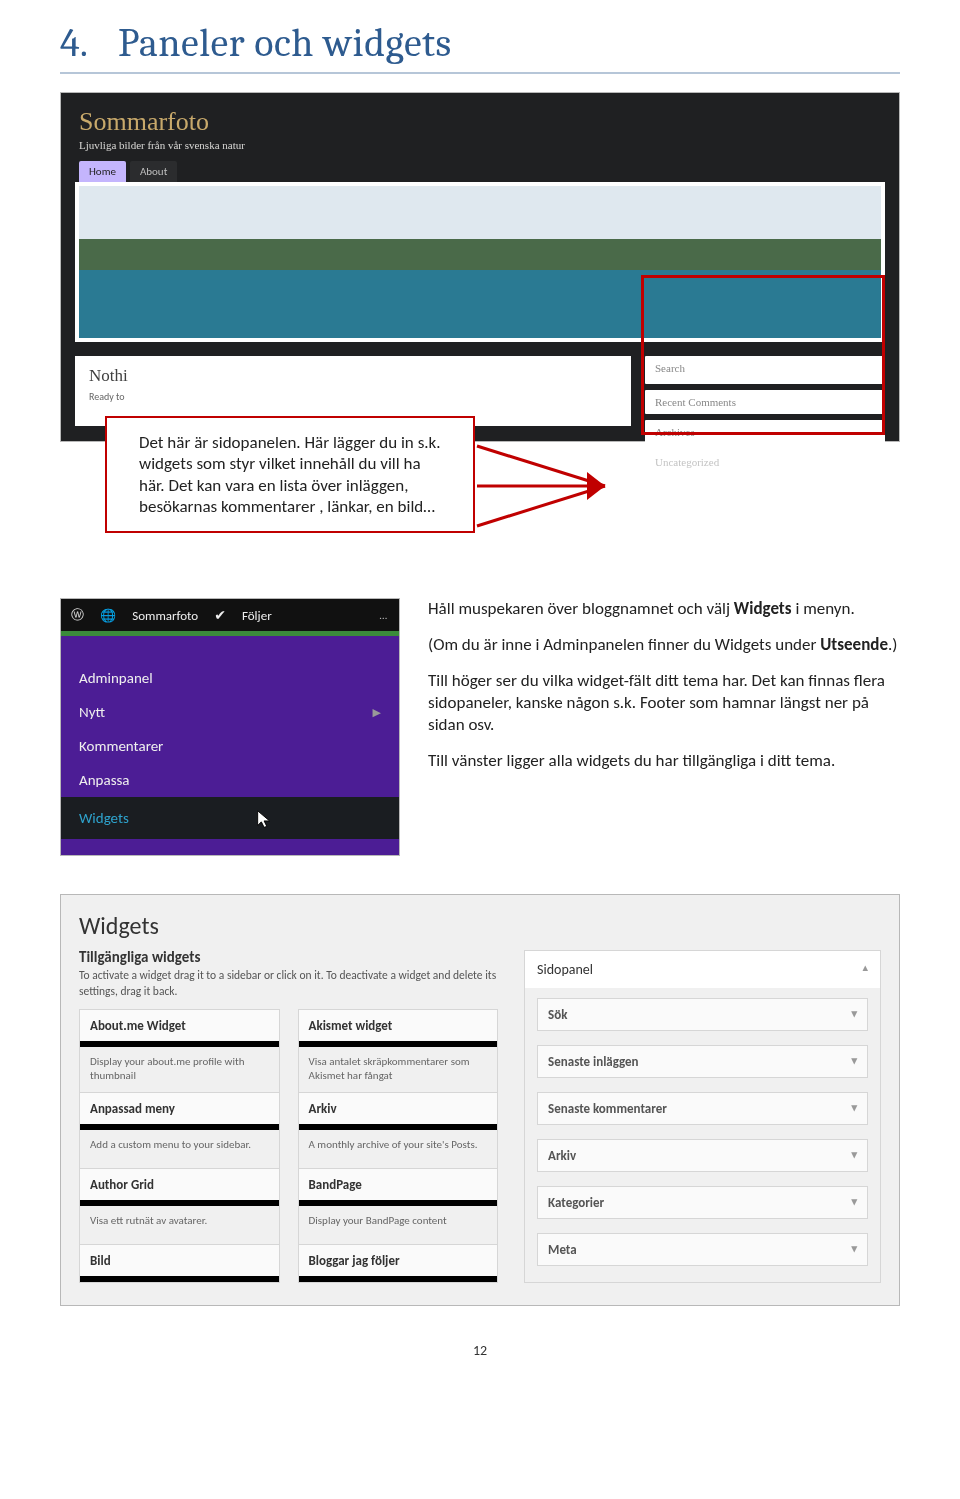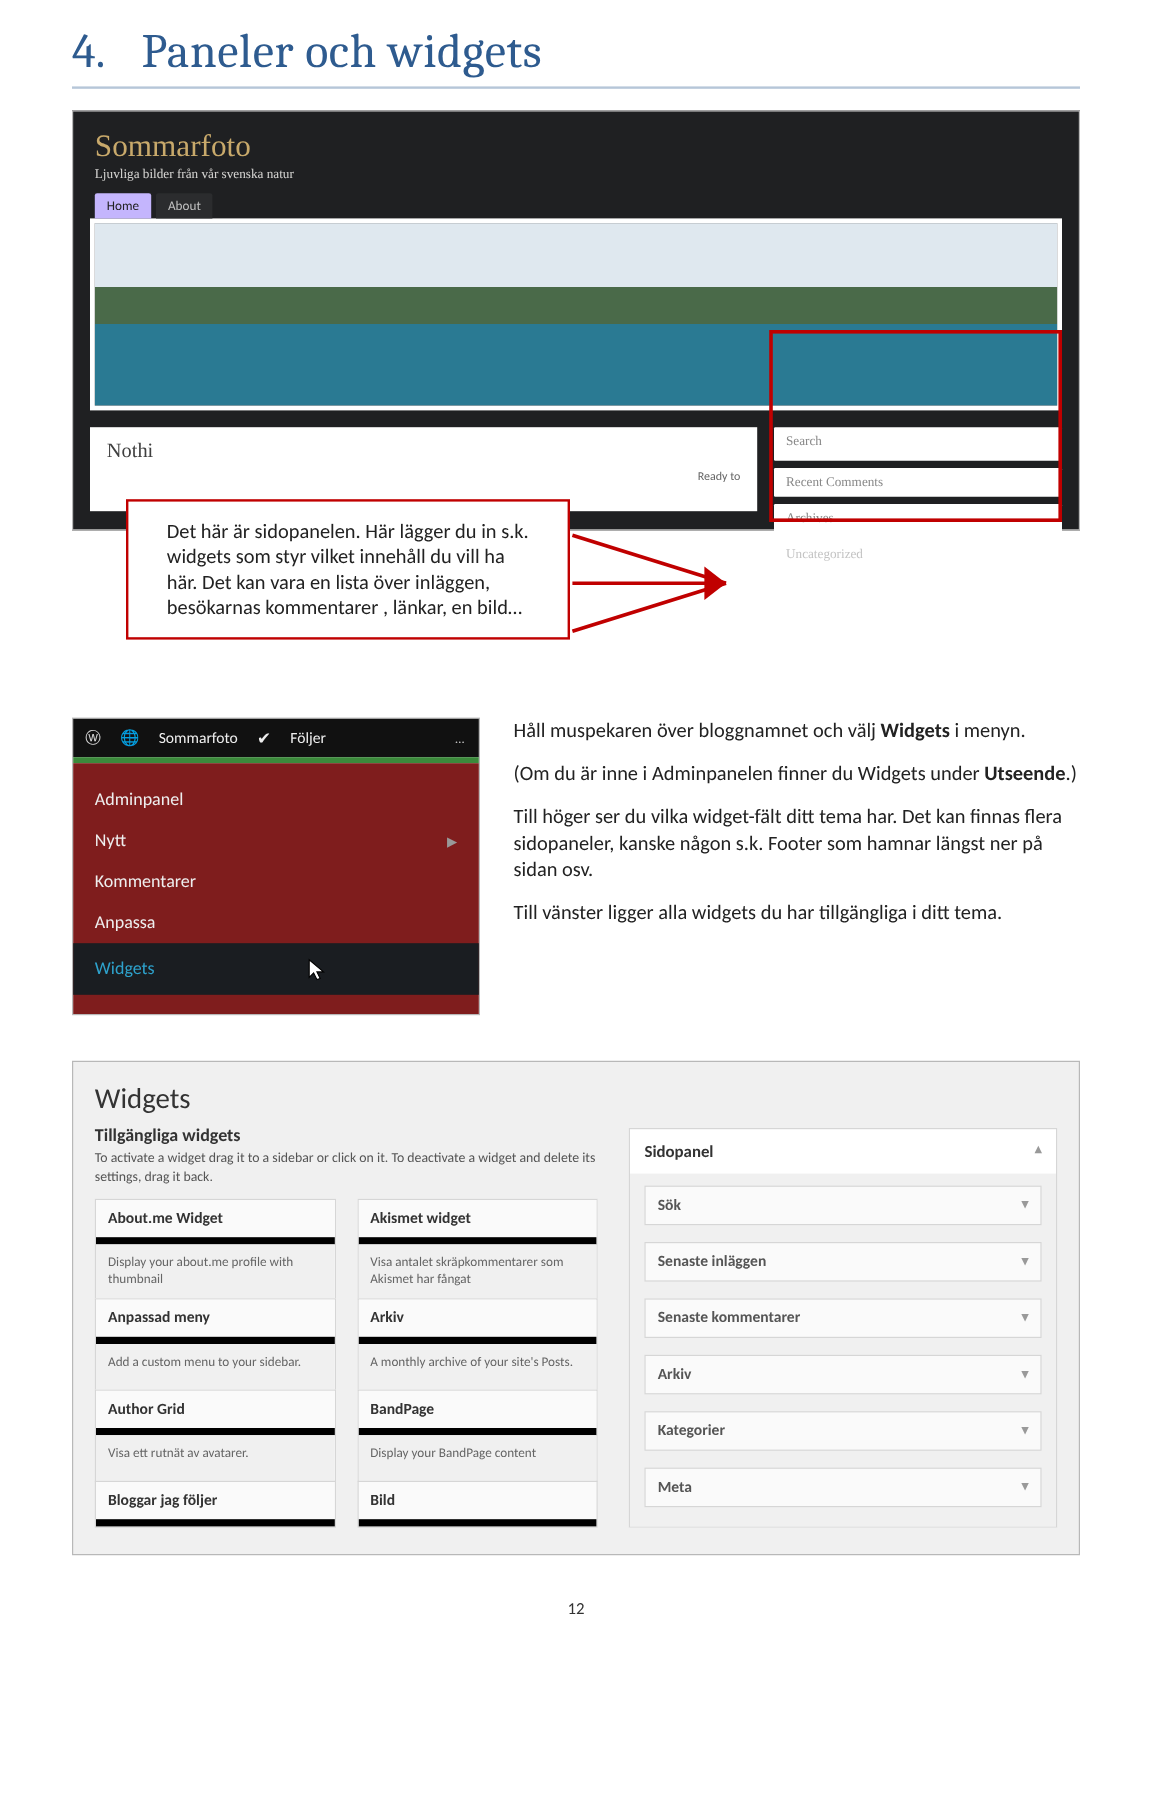--- a/index.html
+++ b/index.html
@@ -31,21 +31,21 @@
   .nav-tab.inactive { background: #2b2c2e; color: #bfbfbf; }
   .hero {
     margin: 0 14px;
     height: 160px;
     border: 4px solid #fff;
     background: linear-gradient(#dfe8ef 0 35%, #4a6a49 35% 55%, #2a7a93 55% 100%);
   }
   .below { display: flex; gap: 14px; margin: 14px 14px 0; }
   .main-col { flex: 1; background: #fff; height: 70px; padding: 10px 14px; }
   .main-col .lbl { color: #404040; font-size: 17px; font-family: Georgia, serif; margin-bottom: 4px; }
-  .main-col .sub { color: #666; font-size: 10px; text-align: right; }
+  .main-col .sub { color: #666; font-size: 10px; }
   .side-col { width: 240px; display: flex; flex-direction: column; gap: 6px; }
   .side-item { background: #fff; min-height: 24px; padding: 6px 10px; color: #888; font-size: 11px; font-family: Georgia, serif; border-radius: 1px; }
 
   
   .callout-wrap { position: absolute; left: 44px; bottom: -92px; width: 370px; }
   .callout {
     background: #fff; border: 2.5px solid #c00000; padding: 14px 32px; font-size: 17px; line-height: 1.25;
   }
   .arrow-svg { position: absolute; right: -170px; top: 10px; }
   .side-highlight { position: absolute; right: 14px; bottom: 6px; width: 244px; height: 160px; border: 3px solid #c00000; pointer-events: none; }
@@ -53,21 +53,21 @@
   .spacer120 { height: 120px; }
 
   
   .row2 { display: flex; gap: 28px; align-items: flex-start; margin-top: 8px; }
   .admin-shot { border: 1px solid #b8b8b8; width: 340px; background: #fff; }
   .admin-topbar { background: #111; color: #eee; display: flex; align-items: center; height: 32px; padding: 0 10px; gap: 16px; font-size: 13px; }
   .admin-topbar .ic { font-size: 13px; opacity: 0.9; }
   .admin-topbar .check { color: #eee; font-size: 14px; }
   .admin-dots { color: #bbb; font-size: 11px; margin-right: 2px; }
   .greenbar { height: 5px; background: #3b8a3b; }
-  .menu { background: #7f1d1d; color: #eee; padding: 14px 0 16px; }
+  .menu { background: #4c1d95; color: #eee; padding: 25px 0 16px; }
   .menu-item { padding: 8px 18px; font-size: 15px; color: #eee; display: flex; align-items: center; justify-content: space-between; }
   .menu-item.widgets { color: #2ea2cc; background: #1a1d21; }
   .cursor { position: relative; left: -105px; top: 4px; }
   .cursor svg { width: 22px; height: 22px; }
   .para { flex: 1; font-size: 17px; line-height: 1.3; }
   .para p { margin: 0 0 14px; }
   .para .b { font-weight: bold; }
 
   
   .shot3 {
@@ -77,21 +77,21 @@
   .wcols { display: flex; gap: 26px; }
   .wleft { width: 54%; }
   .wright { width: 46%; padding-top: 2px; }
   .wsub { font-weight: bold; font-size: 15px; color: #333; margin-bottom: 2px; }
   .whelp { font-size: 11.5px; color: #555; margin-bottom: 10px; line-height: 1.35; max-width: 470px; }
   .wgrid { display: grid; grid-template-columns: 1fr 1fr; gap: 0 18px; }
   .wid-card { border: 1px solid #d6d6d6; background: #fff; margin-bottom: -1px; }
   .wid-head { font-weight: bold; font-size: 13px; color: #333; padding: 8px 10px; border-bottom: 6px solid #000000; background: #fafafa; }
   .wid-desc { font-size: 11px; color: #666; padding: 8px 10px; min-height: 38px; background: #f0f0f0; line-height: 1.3; }
   .side-panel { border: 1px solid #d6d6d6; background: #fff; }
-  .side-head { font-weight: bold; font-size: 14px; padding: 10px 12px; display: flex; justify-content: space-between; color: #333; }
+  .side-head { font-weight: normal; font-size: 14px; padding: 10px 12px; display: flex; justify-content: space-between; color: #333; }
   .side-body { background: #f0f0f0; padding: 10px 12px 2px 12px; }
   .side-row { background: #fafafa; border: 1px solid #d6d6d6; padding: 8px 10px; font-size: 13px; font-weight: bold; color: #555; margin-bottom: 14px; display: flex; justify-content: space-between; }
   .tri { color: #999; font-size: 11px; }
 
   .pagenum { text-align: center; font-size: 14px; margin-top: 36px; color: #333; }
 </style>
 </head>
 <body>
 
 <div class="heading-row">
@@ -209,24 +209,24 @@
           </div>
           <div class="wid-card">
             <div class="wid-head">Author Grid</div>
             <div class="wid-desc">Visa ett rutnät av avatarer.</div>
           </div>
           <div class="wid-card">
             <div class="wid-head">BandPage</div>
             <div class="wid-desc">Display your BandPage content</div>
           </div>
           <div class="wid-card">
+            <div class="wid-head">Bild</div>
+          </div>
+          <div class="wid-card">
             <div class="wid-head">Bloggar jag följer</div>
-          </div>
-          <div class="wid-card">
-            <div class="wid-head">Bild</div>
           </div>
         </div>
     </div>
     <div class="wright">
       <div class="side-panel">
         <div class="side-head">
           <span>Sidopanel</span>
           <span class="tri">▴</span>
         </div>
         <div class="side-body" id="sidebody">

